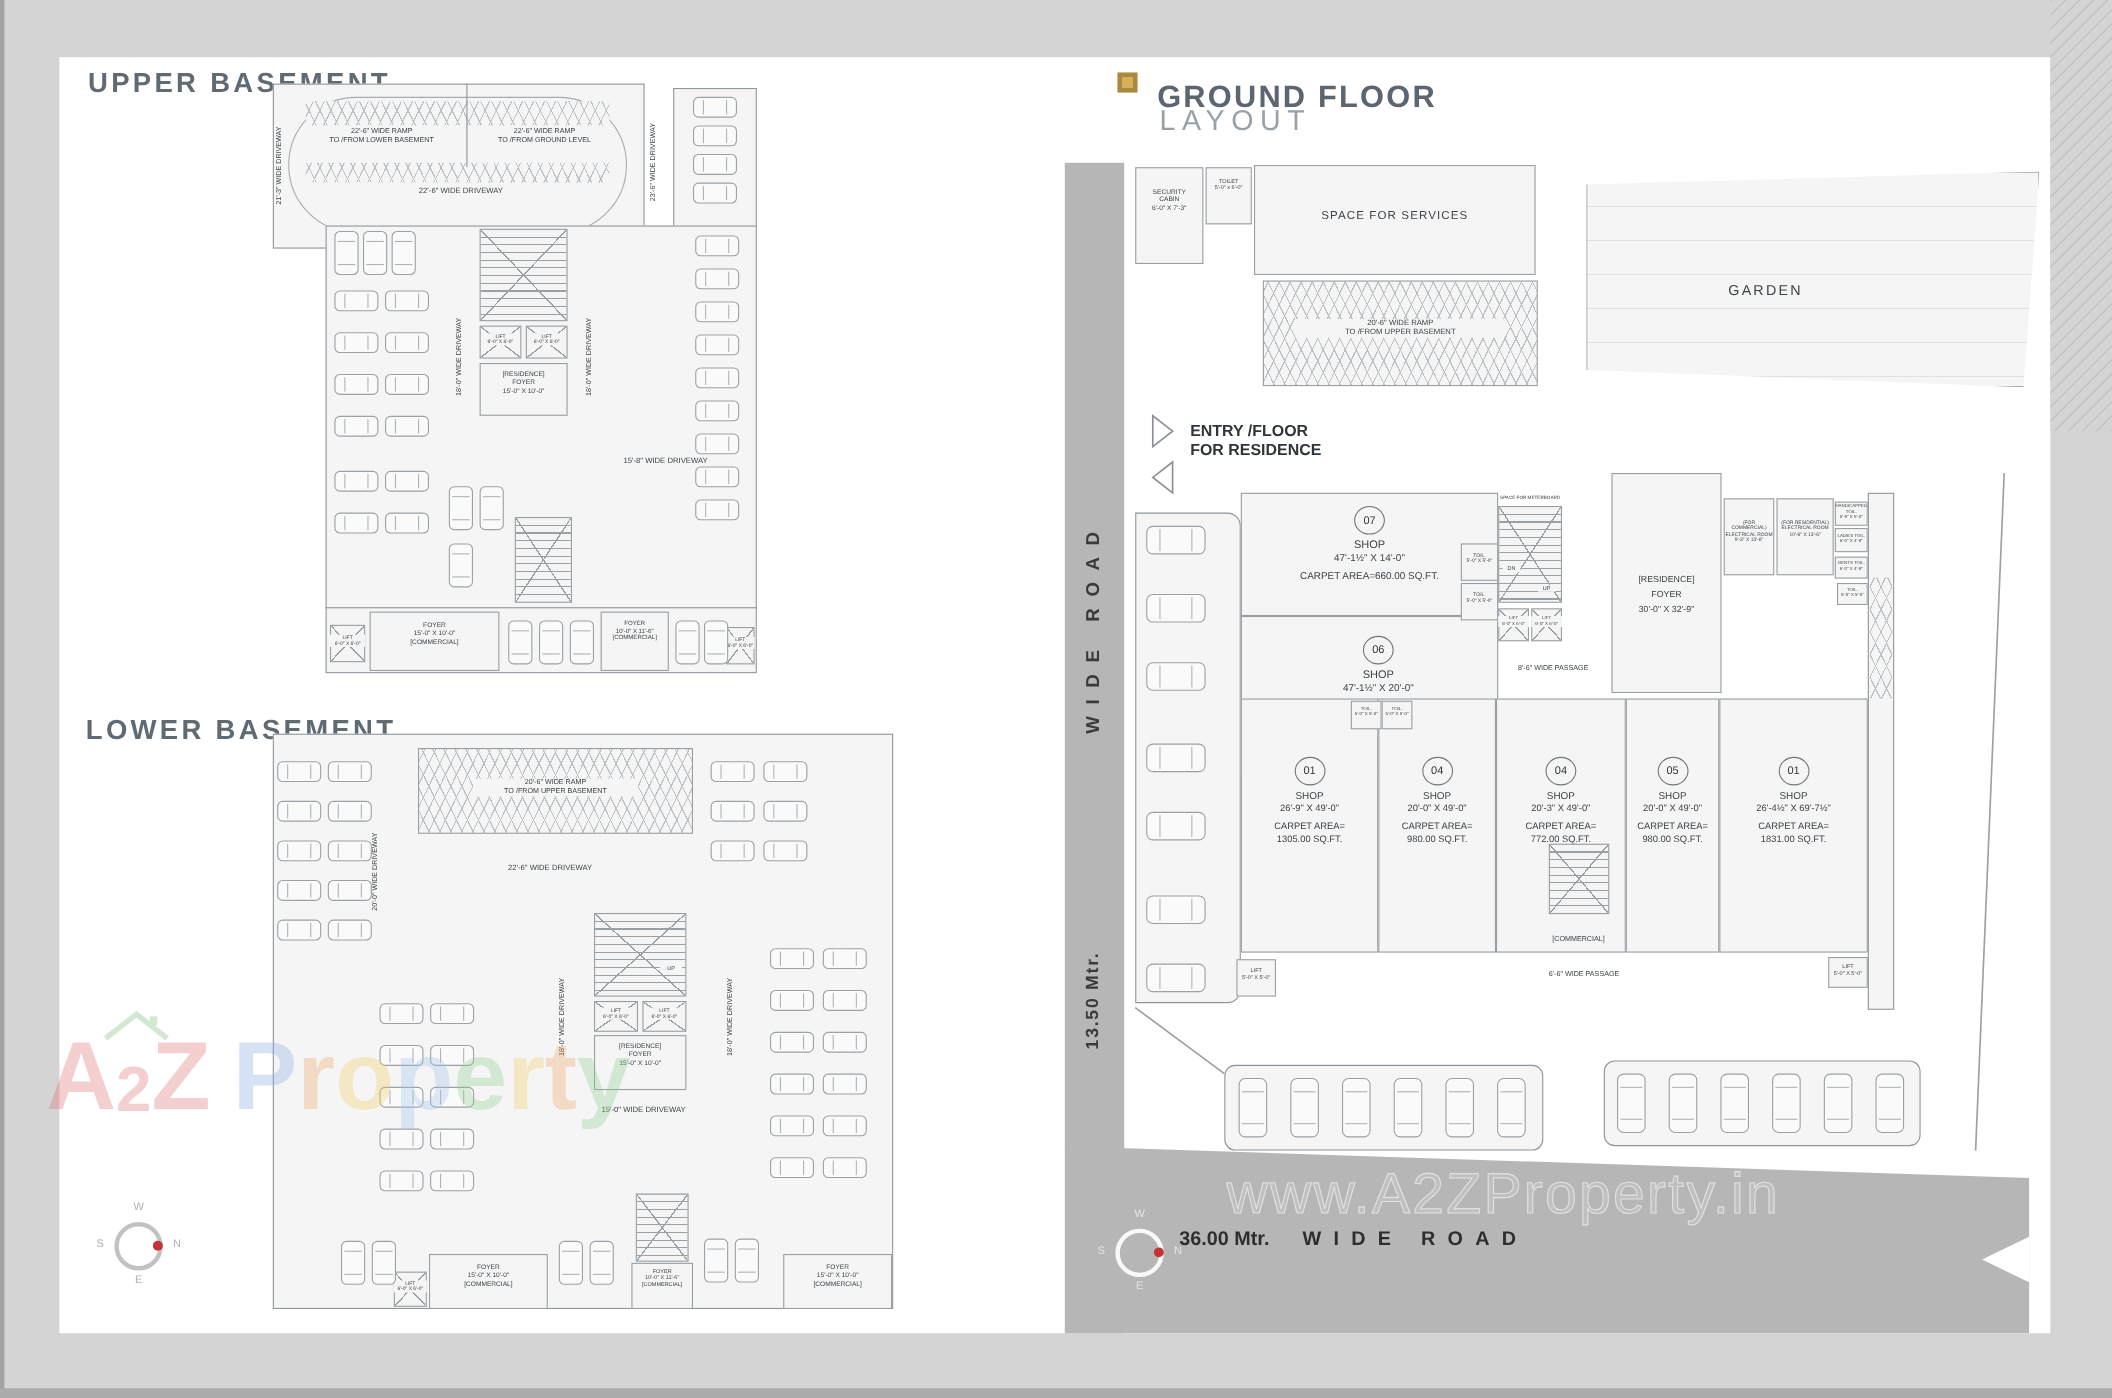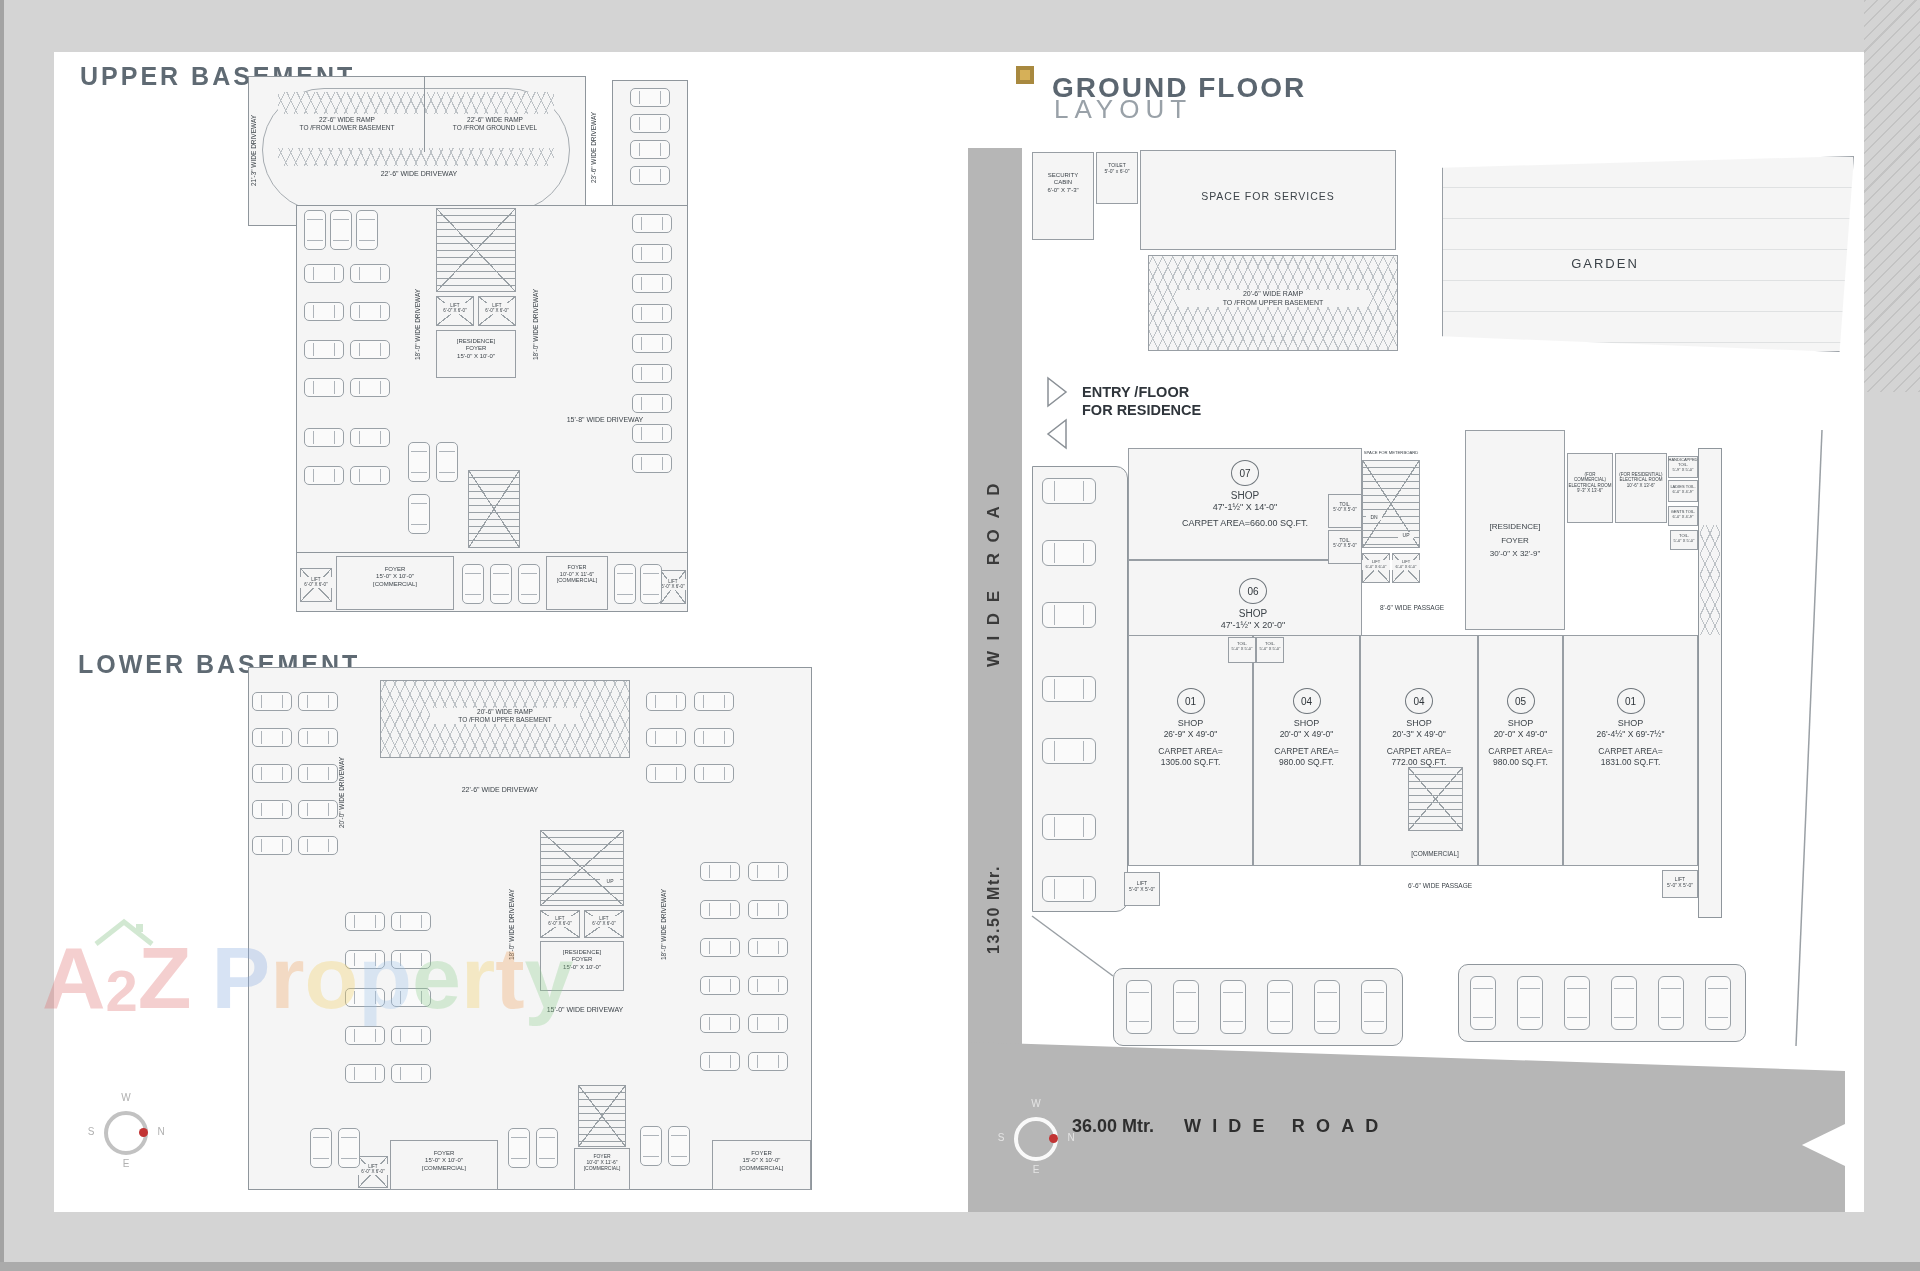--- a/index.html
+++ b/index.html
@@ -418,20 +418,21 @@
 
   <svg class="a" style="left:960px;top:140px;pointer-events:none;" width="900" height="1000" viewBox="0 0 900 1000">
     <polygon points="88,238 88,266 106,252" fill="#ffffff" stroke="#8a9096" stroke-width="1.5"></polygon>
     <polygon points="106,280 106,308 88,294" fill="#ffffff" stroke="#8a9096" stroke-width="1.5"></polygon>
     <line x1="862" y1="290" x2="836" y2="906" stroke="#9aa0a5" stroke-width="1.5"></line>
     <line x1="72" y1="776" x2="153" y2="836" stroke="#9aa0a5" stroke-width="1.5"></line>
   </svg>
 
   <div class="a" style="left:968px;top:1042px;width:877px;height:170px;background:#b6b6b6;clip-path:polygon(0 0,100% 17%,100% 100%,0 100%);"></div>
   <div class="a" style="left:1796px;top:1124px;width:49px;height:42px;background:#ffffff;clip-path:polygon(100% 0,12% 50%,100% 100%);"></div>
+  <div class="a wmark" style="left:1115px;top:1056px;font-size:52px;">www.A2ZProperty.in</div>
   <div class="a" style="left:1072px;top:1116px;display:flex;gap:30px;color:#2e2e2e;font-weight:600;font-size:18px;">
     <span>36.00 Mtr.</span>
     <span style="letter-spacing:.62em;">WIDE ROAD</span>
   </div>
 
   <div class="a ring" style="left:1014px;top:1117px;width:44px;height:44px;border:4px solid rgba(255,255,255,.92);"></div>
   <div class="a lbl" style="left:1029px;top:1098px;width:14px;font-size:10px;color:#e4e4e4;">W</div>
   <div class="a lbl" style="left:994px;top:1132px;width:14px;font-size:10px;color:#e4e4e4;">S</div>
   <div class="a lbl" style="left:1064px;top:1132px;width:14px;font-size:10px;color:#e4e4e4;">N</div>
   <div class="a lbl" style="left:1029px;top:1164px;width:14px;font-size:10px;color:#e4e4e4;">E</div>

